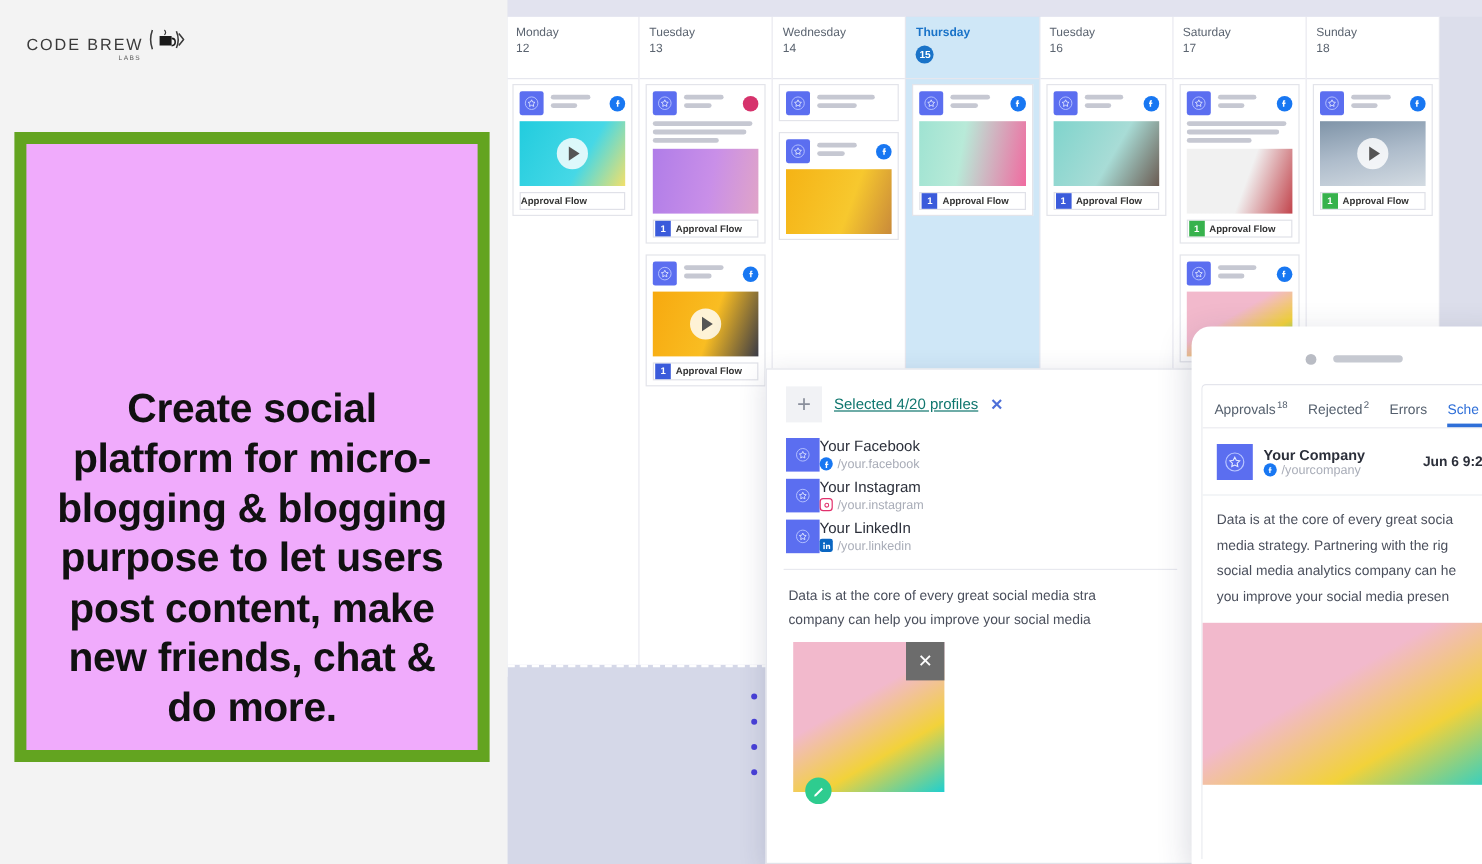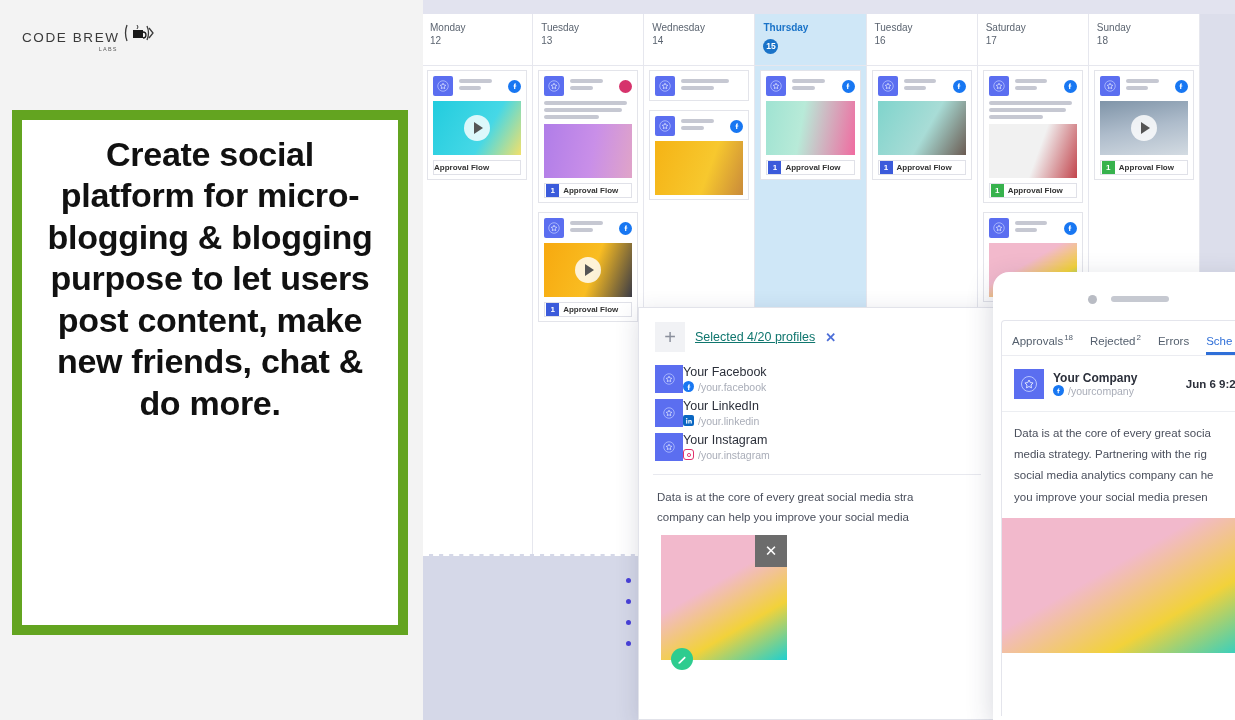--- a/index.html
+++ b/index.html
@@ -34,22 +34,22 @@
   .logo-mark svg { display:block; }
 
   .green-card {
     position: absolute; left: 12px; top: 110px;
     width: 396px; height: 525px;
     background: #63a420;
     padding: 10px;
   }
   .green-card-inner {
     width: 100%; height: 100%;
-    background: #ffffff;
-    display: flex; align-items: flex-start; justify-content: center;
+    background: #f0abfc;
+    display: flex; align-items: flex-end; justify-content: center;
     padding: 14px 20px;
   }
   .headline {
     font-size: 34px; line-height: 1.22; font-weight: bold;
     color: #111; text-align: center; letter-spacing: -0.3px;
   }
 
   
   .screen {
     position: absolute; left: 423px; top: 0;
@@ -632,49 +632,49 @@
     </div>
           </div>
           <div class="prof-row">
     <div class="prof-av star-badge">
               <svg width="14" height="14" viewBox="0 0 24 24">
   <circle cx="12" cy="12" r="9" fill="none" stroke="#b9c6ff" stroke-width="1.3"></circle>
   <path d="M12 7.2 l1.5 3.1 3.4.5 -2.5 2.4 .6 3.4 -3-1.6 -3 1.6 .6-3.4 -2.5-2.4 3.4-.5 Z" fill="none" stroke="#e6ecff" stroke-width="1.2"></path>
               </svg>
             </div>
     <div>
-      <div class="prof-name">Your LinkedIn</div>
-      <div class="prof-handle">
-        <span class="net-dot net-li">
-                  <svg width="8" height="8" viewBox="0 0 8 8">
-                    <rect x="1.1" y="3" width="1.2" height="3.6" fill="#fff"></rect>
-                    <circle cx="1.7" cy="1.7" r=".8" fill="#fff"></circle>
-                    <path d="M3.3 3h1.1v.5c.2-.4.6-.6 1.1-.6.9 0 1.3.5 1.3 1.5v2.2H5.6V4.7c0-.5-.2-.7-.6-.7s-.6.3-.6.8v1.8H3.3z" fill="#fff"></path>
-                  </svg>
-                </span>
-        <span>/your.linkedin</span>
-      </div>
-    </div>
-          </div>
-          <div class="prof-row">
-    <div class="prof-av star-badge">
-              <svg width="14" height="14" viewBox="0 0 24 24">
-  <circle cx="12" cy="12" r="9" fill="none" stroke="#b9c6ff" stroke-width="1.3"></circle>
-  <path d="M12 7.2 l1.5 3.1 3.4.5 -2.5 2.4 .6 3.4 -3-1.6 -3 1.6 .6-3.4 -2.5-2.4 3.4-.5 Z" fill="none" stroke="#e6ecff" stroke-width="1.2"></path>
-              </svg>
-            </div>
-    <div>
       <div class="prof-name">Your Instagram</div>
       <div class="prof-handle">
         <span class="net-dot net-ig">
                   <svg width="6" height="6" viewBox="0 0 8 8">
                     <circle cx="4" cy="4" r="2.1" fill="none" stroke="#e1306c" stroke-width="1.2"></circle>
                   </svg>
                 </span>
         <span>/your.instagram</span>
+      </div>
+    </div>
+          </div>
+          <div class="prof-row">
+    <div class="prof-av star-badge">
+              <svg width="14" height="14" viewBox="0 0 24 24">
+  <circle cx="12" cy="12" r="9" fill="none" stroke="#b9c6ff" stroke-width="1.3"></circle>
+  <path d="M12 7.2 l1.5 3.1 3.4.5 -2.5 2.4 .6 3.4 -3-1.6 -3 1.6 .6-3.4 -2.5-2.4 3.4-.5 Z" fill="none" stroke="#e6ecff" stroke-width="1.2"></path>
+              </svg>
+            </div>
+    <div>
+      <div class="prof-name">Your LinkedIn</div>
+      <div class="prof-handle">
+        <span class="net-dot net-li">
+                  <svg width="8" height="8" viewBox="0 0 8 8">
+                    <rect x="1.1" y="3" width="1.2" height="3.6" fill="#fff"></rect>
+                    <circle cx="1.7" cy="1.7" r=".8" fill="#fff"></circle>
+                    <path d="M3.3 3h1.1v.5c.2-.4.6-.6 1.1-.6.9 0 1.3.5 1.3 1.5v2.2H5.6V4.7c0-.5-.2-.7-.6-.7s-.6.3-.6.8v1.8H3.3z" fill="#fff"></path>
+                  </svg>
+                </span>
+        <span>/your.linkedin</span>
       </div>
     </div>
           </div>
         </div>
 
       <div class="comp-divider"></div>
 
       <div class="comp-text">
         <p>Data is at the core of every great social media stra</p>
         <p>company can help you improve your social media</p>

